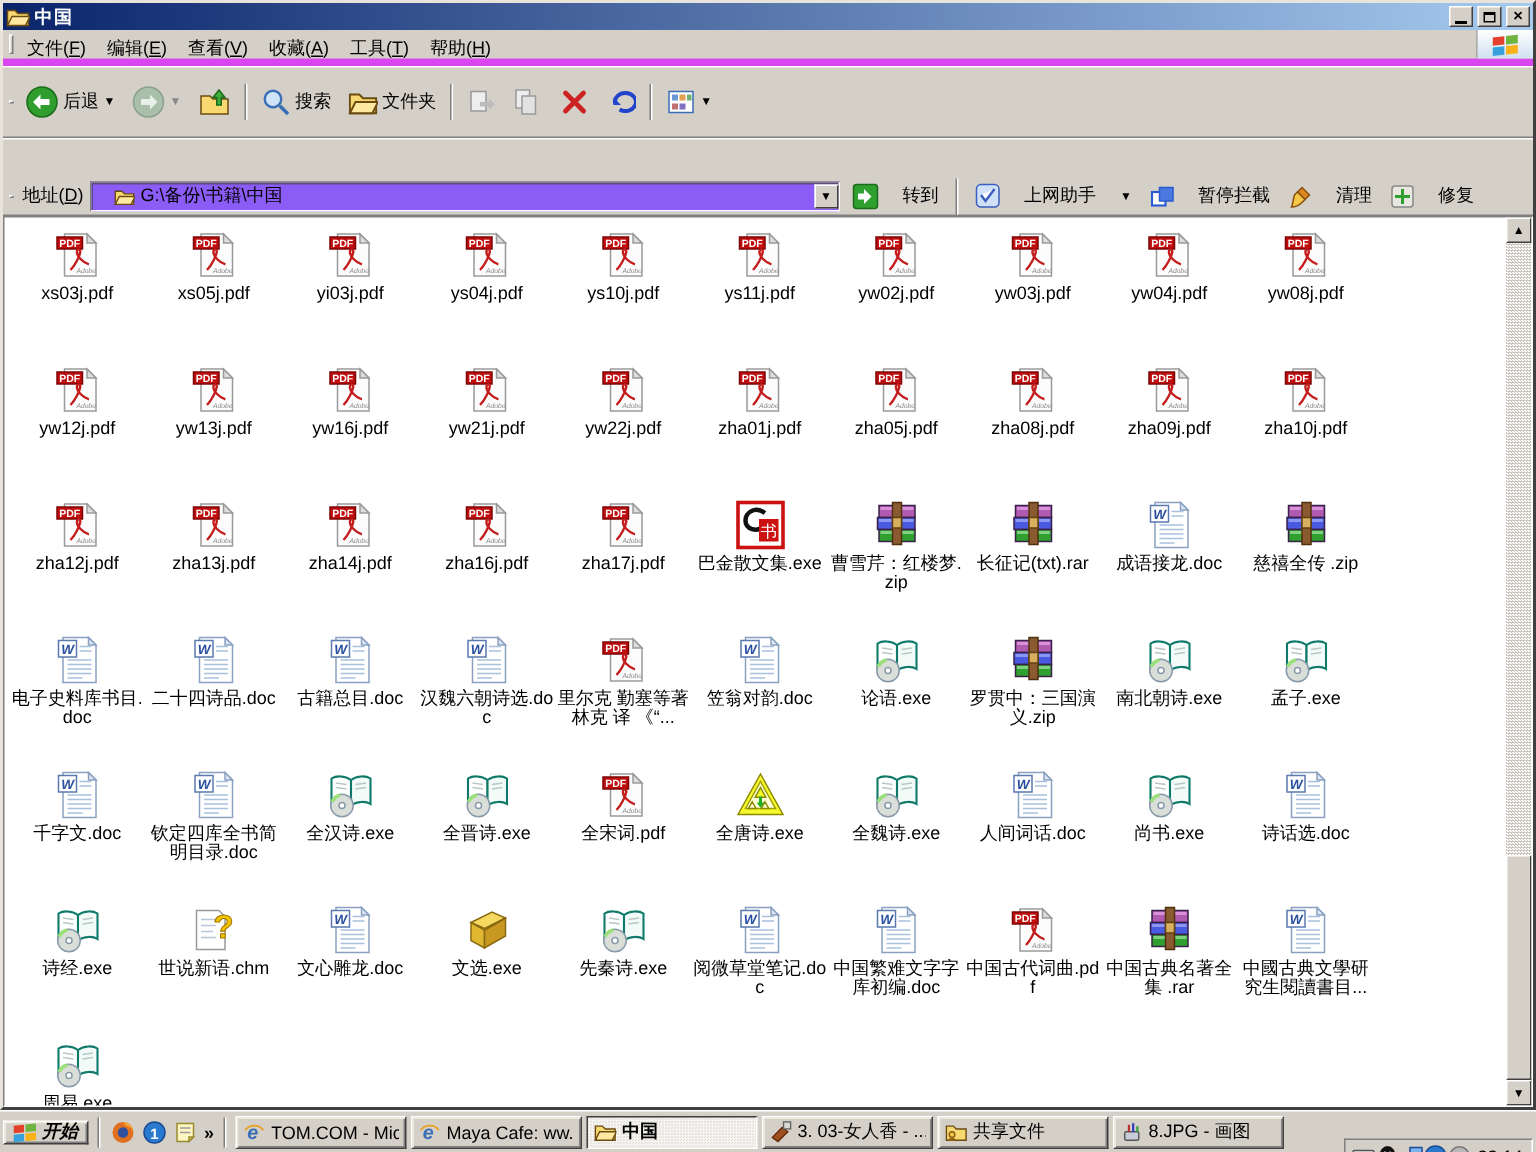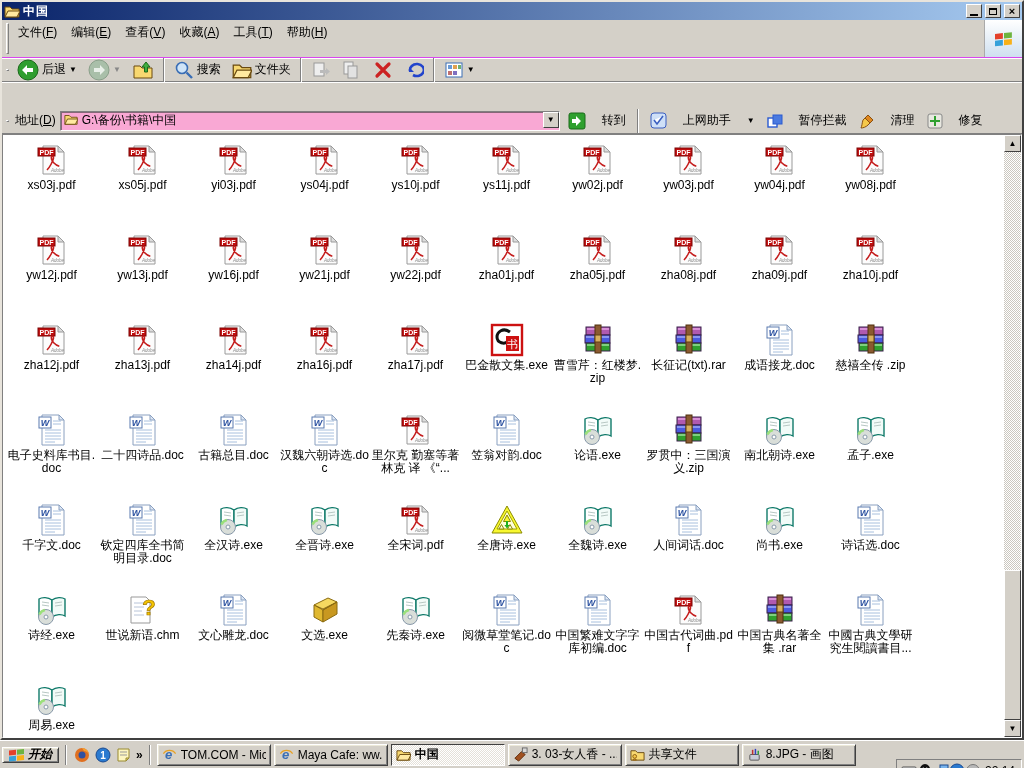--- a/index.html
+++ b/index.html
@@ -17,35 +17,35 @@
             display:flex; flex-direction:column; }
 
   #titlebar { height:18px; background:linear-gradient(to right,#0a246a,#a6caf0);
               display:flex; align-items:center; padding:0 2px; gap:3px; flex:0 0 auto; }
   #title-text { color:#fff; font-weight:bold; flex:1; letter-spacing:1px; }
   .tb-btn { width:16px; height:14px; display:flex; align-items:center; justify-content:center; font-size:10px; line-height:1; }
   .glyph-min { width:8px; height:2px; background:#000; margin-top:7px; }
   .glyph-restore { width:8px; height:7px; border:1px solid #000; border-top-width:2px; position:relative; }
   .glyph-close { font-weight:bold; font-size:11px; }
 
-  #menubar { height:38px; display:flex; align-items:stretch; border-bottom:1px solid #d946ef;
+  #menubar { height:24px; display:flex; align-items:stretch; border-bottom:5px solid #d946ef;
              box-shadow:0 1px 0 #fff; padding-left:2px; flex:0 0 auto;justify-content:center; }
   .grip { width:3px; margin:3px 2px; border-left:1px solid #fff; border-top:1px solid #fff; border-right:1px solid #808080; border-bottom:1px solid #808080; }
   .menu-item { padding:4px 7px; }
   #menubar-spacer { flex:1; }
   #winlogo-box { width:38px; background:linear-gradient(#fff,#cfe0f0); display:flex; align-items:center; justify-content:center; border-left:1px solid #aaa; }
 
-  #toolbar { height:24px; display:flex; align-items:center; gap:1px; padding:1px 2px; border-bottom:1px solid #808080; box-shadow:0 1px 0 #fff; flex:0 0 auto; }
+  #toolbar { height:48px; display:flex; align-items:center; gap:1px; padding:1px 2px; border-bottom:1px solid #808080; box-shadow:0 1px 0 #fff; flex:0 0 auto; }
   .tool-btn { height:28px; display:flex; align-items:center; gap:3px; padding:0 4px; border:1px solid transparent; }
   .tool-btn.disabled { color:#888; }
   .sep { width:2px; height:24px; border-left:1px solid #808080; border-right:1px solid #fff; margin:0 3px; }
   .caret { font-size:8px; line-height:1; }
 
   #addressbar { height:26px; display:flex; align-items:center; padding:2px 2px; gap:4px; border-bottom:1px solid #808080; box-shadow:0 1px 0 #fff; flex:0 0 auto;margin-top:26px; }
-  #address-combo { flex:0 0 500px; height:20px; background:#f9a8d4; border:1px solid; border-color:#808080 #fff #fff #808080; box-shadow:inset 1px 1px 0 #404040a0; display:flex; align-items:flex-start; padding-left:3px; gap:4px; }
+  #address-combo { flex:0 0 500px; height:20px; background:#8b5cf6; border:1px solid; border-color:#808080 #fff #fff #808080; box-shadow:inset 1px 1px 0 #404040a0; display:flex; align-items:center; padding-left:15px; gap:4px; }
   #address-text { flex:1; }
   #address-drop { width:16px; height:16px; display:flex; align-items:center; justify-content:center; font-size:8px; }
   .addr-tool { display:flex; align-items:center; gap:16px; padding:1px 4px; }
 
   
   #content { flex:1; position:relative; border:1px solid; border-color:#808080 #fff #fff #808080; background:#fff; overflow:hidden; }
   #file-grid { position:absolute; left:0; top:0; right:17px; bottom:0; padding:6px 0 0 3px;
                display:grid; grid-template-columns:repeat(10,91px); grid-auto-rows:90px; overflow:hidden; }
   .file-item { display:flex; flex-direction:column; align-items:center; text-align:center; padding-top:2px; cursor:default; }
   .file-icon { width:34px; height:34px; flex:0 0 auto; }

